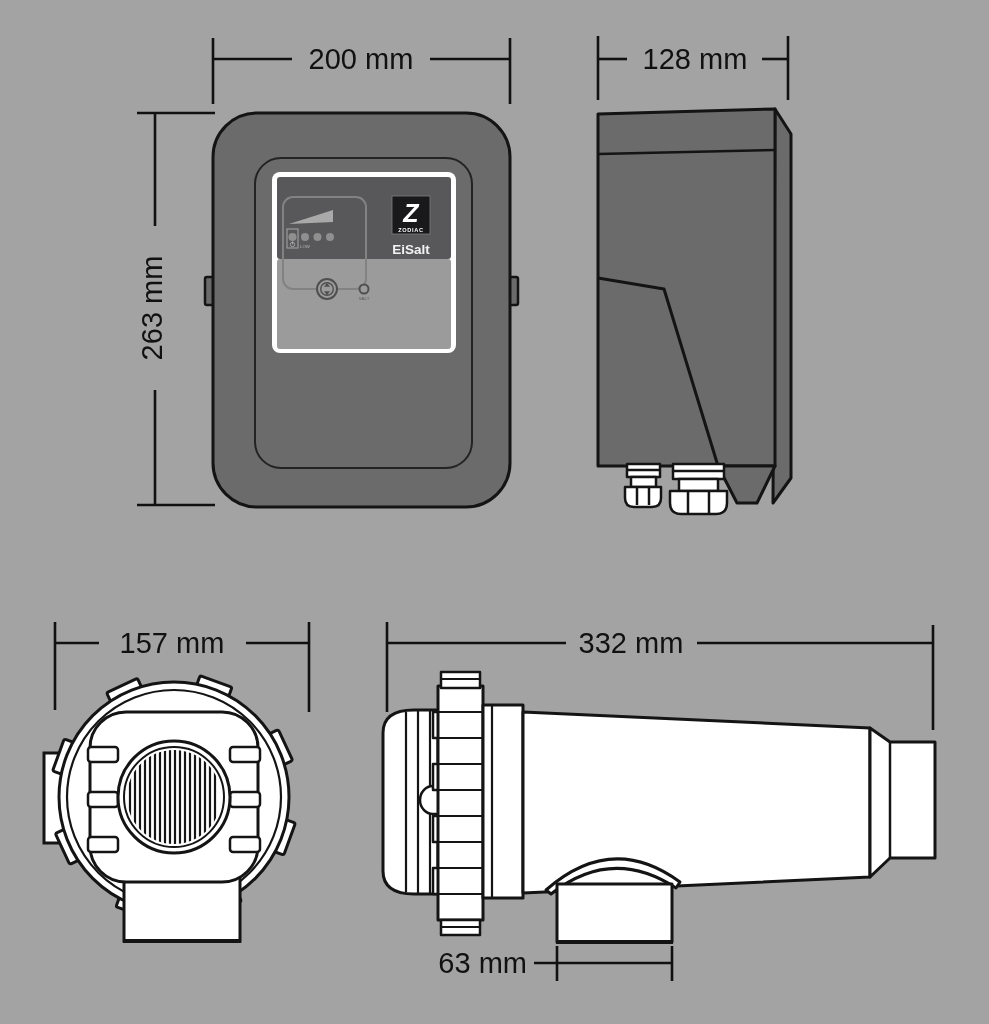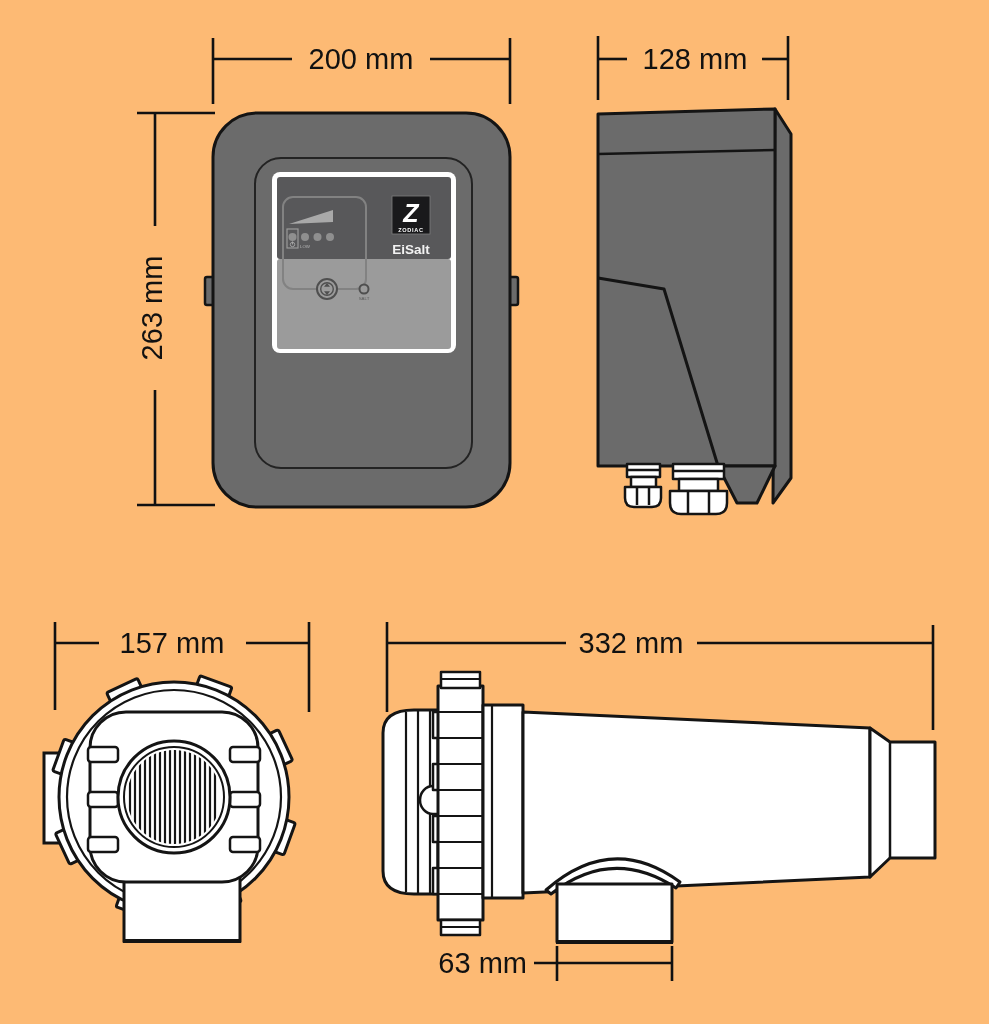--- a/index.html
+++ b/index.html
@@ -1,16 +1,16 @@
 <!DOCTYPE html>
 <html><head>
 <meta charset="utf-8">
 <style>
   html,body{margin:0;padding:0;background:#ffffff;}
-  .page{position:relative;width:989px;height:1024px;background:#fdba74;overflow:hidden;
+  .page{position:relative;width:989px;height:1024px;background:#a3a3a3;overflow:hidden;
         font-family:"Liberation Sans",sans-serif;}
   svg text{font-family:"Liberation Sans",sans-serif;}
   .dimtxt{font-size:29px;fill:#111;}
   .lbl-tiny{fill:#b9b9b9;}
 </style>
 </head>
 <body>
 
 <div class="page">
 <svg width="989" height="1024" viewBox="0 0 989 1024">

